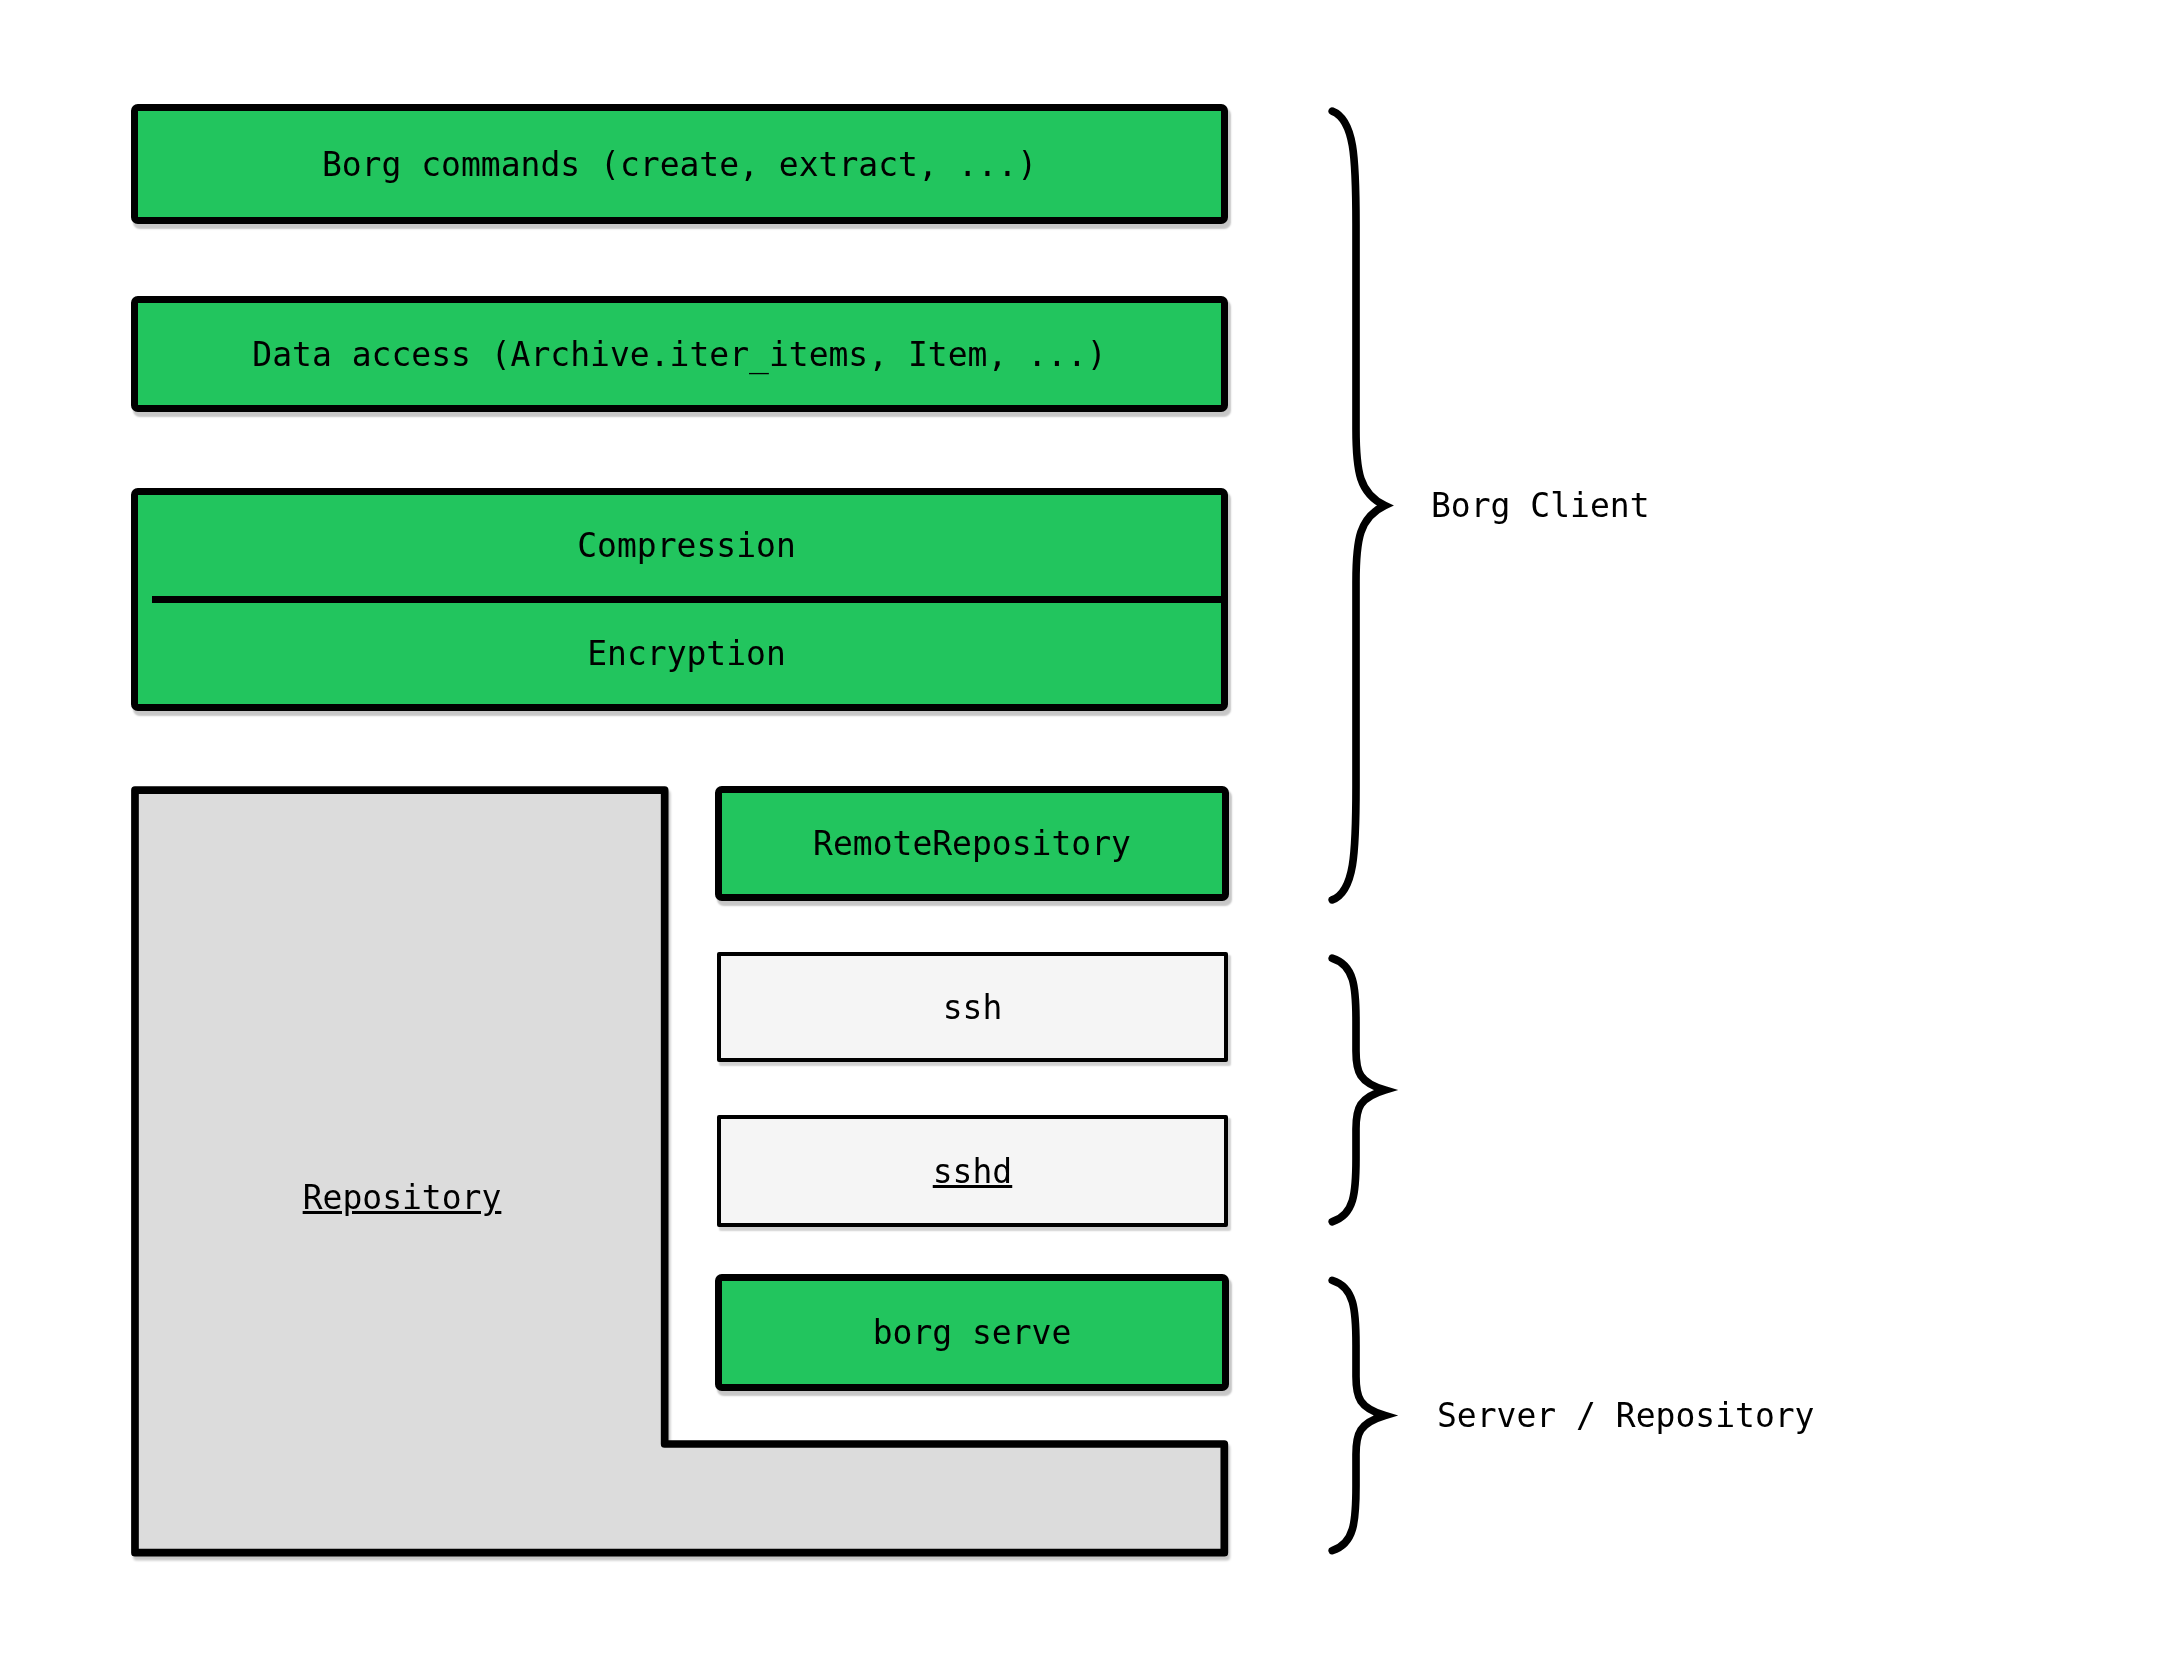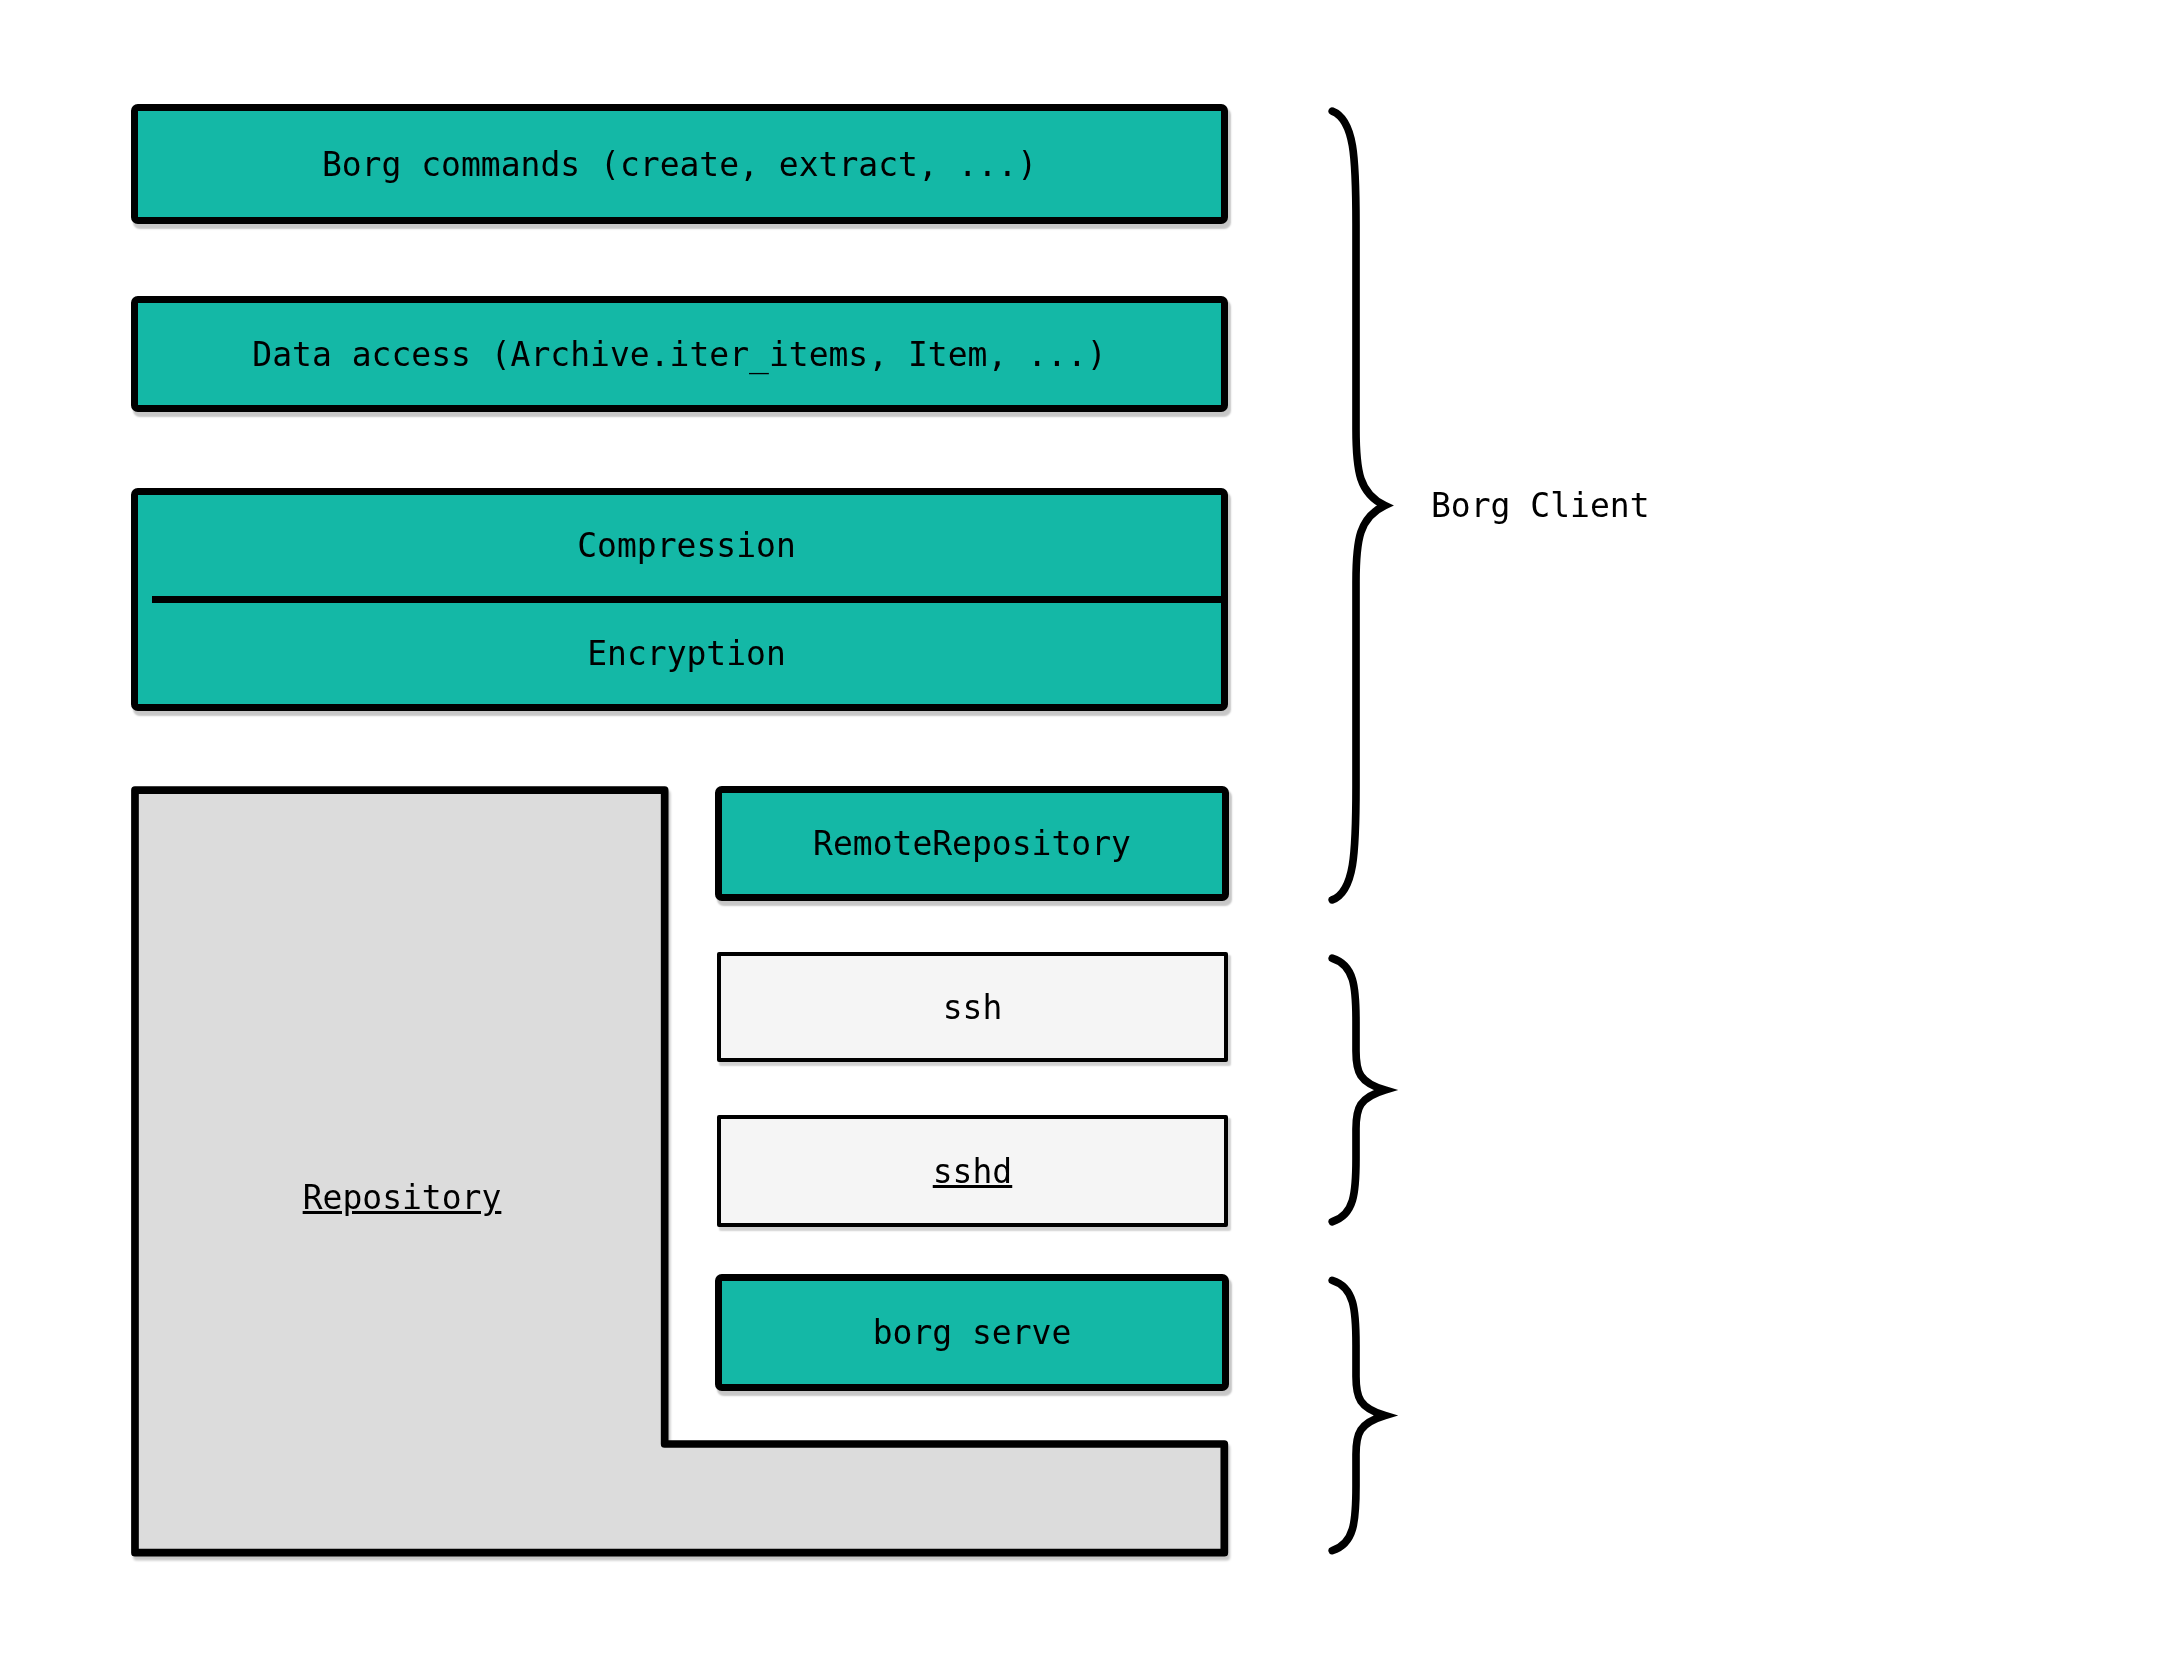--- a/index.html
+++ b/index.html
@@ -13,21 +13,21 @@
     height: 1680px;
     background: #ffffff;
     font-family: "DejaVu Sans Mono", "Liberation Mono", monospace;
     color: #000000;
     overflow: hidden;
   }
   .box {
     position: absolute;
     box-sizing: border-box;
     border: 7.7px solid #000000;
-    background: #14b8a6;
+    background: #22c55e;
     border-radius: 6.8px;
     display: flex;
     align-items: center;
     justify-content: center;
     font-size: 33px;
     line-height: 1;
     box-shadow: 2.6px 4.3px 1.7px rgba(0,0,0,0.22);
     white-space: pre;
   }
   .box.thin {
@@ -128,15 +128,16 @@
   </svg>
   <div class="brace-label" style="left:1431px; top:485px; height:41px;">Borg Client</div>
 
   <svg class="brace" style="left:1322px; top:952px;" width="68" height="276" viewBox="0 0 80 322">
     <path d="M12,6 C38,14 40,40 40,80 L40,115 C40,140 44,152 74,161 C44,170 40,182 40,207 L40,242 C40,282 38,308 12,316" fill="none" stroke="#000000" stroke-width="9" stroke-linecap="round"></path>
   </svg>
 
   <svg class="brace" style="left:1322px; top:1274px;" width="68" height="283" viewBox="0 0 80 330">
     <path d="M12,6 C38,14 40,40 40,82 L40,119 C40,144 44,156 74,165 C44,174 40,186 40,211 L40,248 C40,290 38,316 12,324" fill="none" stroke="#000000" stroke-width="9" stroke-linecap="round"></path>
   </svg>
+  <div class="brace-label" style="left:1437px; top:1395px; height:41px;">Server / Repository</div>
 
 </div>
 
 
 </body></html>

